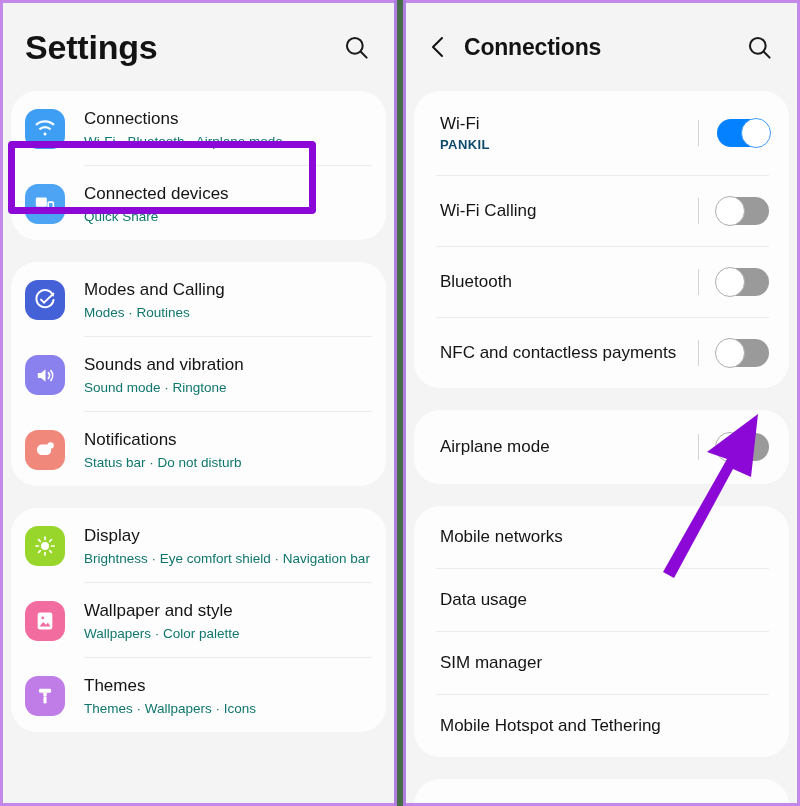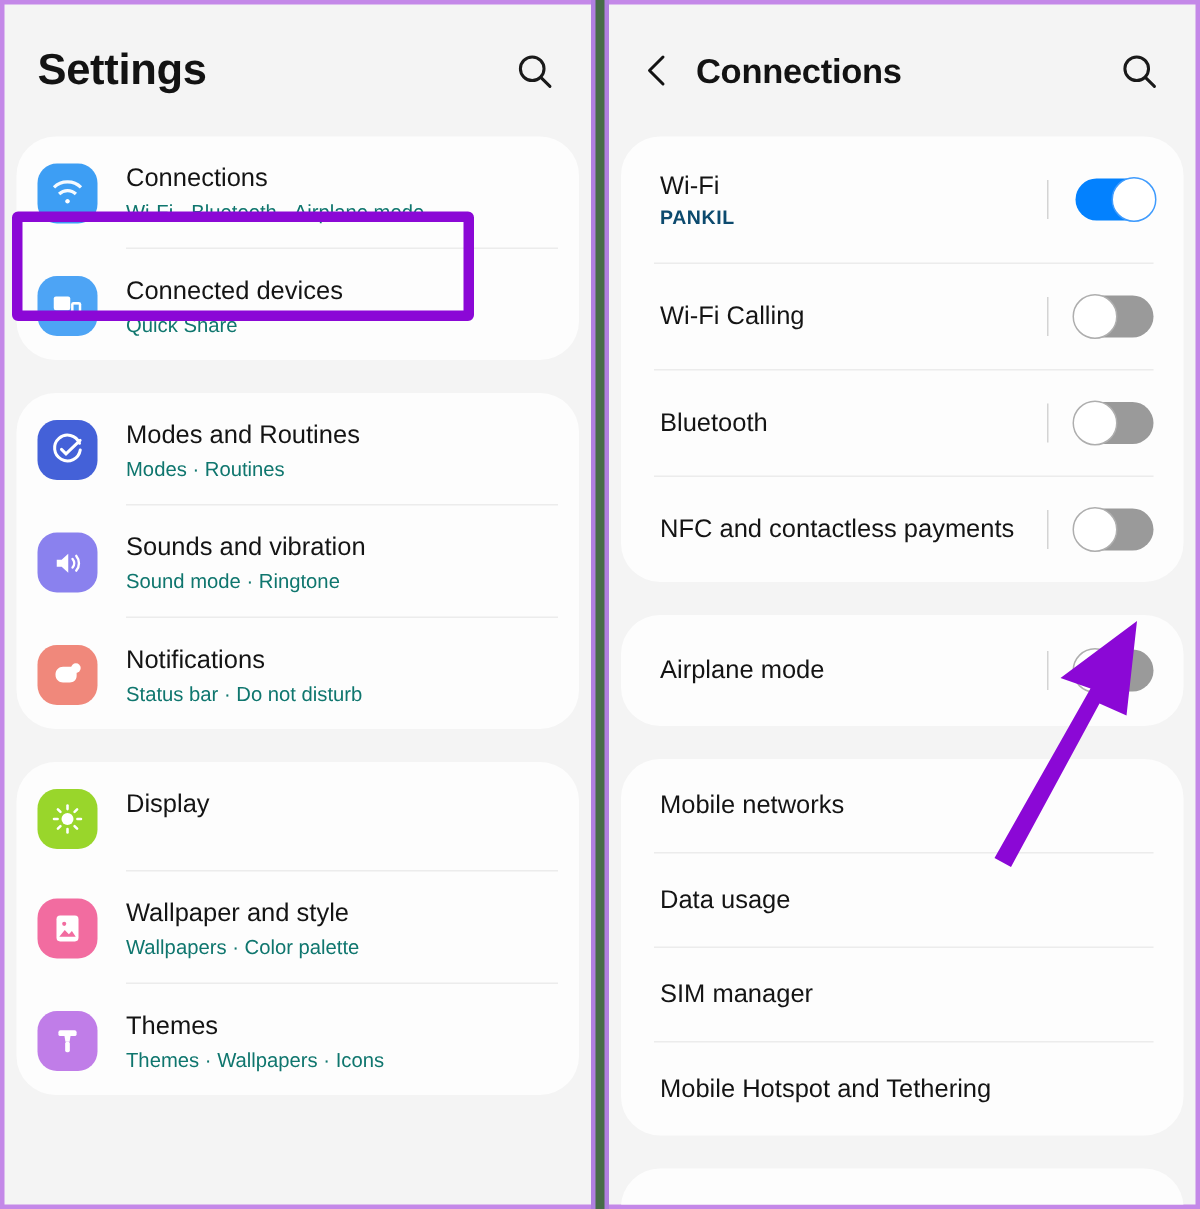--- a/index.html
+++ b/index.html
@@ -19,21 +19,21 @@
   }
   .panel-left{width:394px;height:806px;border-left:3px solid #c488e8;border-top:3px solid #c488e8;border-bottom:3px solid #c488e8;}
   .panel-right{width:394px;height:806px;border-right:3px solid #c488e8;border-top:3px solid #c488e8;border-bottom:3px solid #c488e8;}
   .gutter{width:12px;height:806px;background:#476c48;border-left:3px solid #b07fe0;border-right:3px solid #b07fe0;box-sizing:border-box;}
 
   
   .hdr{
     height:88px;display:flex;align-items:center;padding:0 22px;box-sizing:border-box;
   }
   .hdr-title{
-    font-size:29px;font-weight:bold;color:#131313;letter-spacing:-0.2px;flex:1;
+    font-size:34px;font-weight:bold;color:#131313;letter-spacing:-0.2px;flex:1;
   }
   .hdr-title.sub{font-size:23px;}
   .back-ico{width:30px;margin-right:6px;display:flex;align-items:center;}
   .search-ico{width:32px;height:32px;display:flex;align-items:center;justify-content:center;}
 
   
   .card{
     background:#fdfdfd;border-radius:26px;margin:0 8px 11px 8px;overflow:hidden;
   }
   .card.partial{border-radius:0 0 26px 26px;margin-top:0;}
@@ -139,21 +139,21 @@
 
     <div class="card" style="margin-top:22px;">
       <div class="row">
         <div class="ico" style="background:#4461d8;">
           <svg width="24" height="24" viewBox="0 0 24 24" fill="none" stroke="#fff" stroke-width="2" stroke-linecap="round">
             <path d="M20 7.5A8.6 8.6 0 1 0 20.5 12"></path>
             <path d="M8 11.6l3 3L20.4 5.6"></path>
           </svg>
         </div>
         <div class="txt">
-          <div class="ttl">Modes and Routines</div>
+          <div class="ttl">Modes and Calling</div>
           <div class="sub">Modes  ·  Routines</div>
         </div>
       </div>
       <div class="divider"></div>
       <div class="row">
         <div class="ico" style="background:#8a81ee;">
           <svg width="23" height="23" viewBox="0 0 24 24" fill="#fff">
             <path d="M4 9.5h3.4L12 5.4v13.2L7.4 14.5H4z"></path>
             <path d="M15 9a4.6 4.6 0 0 1 0 6" stroke="#fff" stroke-width="1.7" fill="none" stroke-linecap="round"></path>
             <path d="M17.6 6.9a8 8 0 0 1 0 10.2" stroke="#fff" stroke-width="1.7" fill="none" stroke-linecap="round"></path>
@@ -191,20 +191,21 @@
                 <line x1="18.6" y1="12" x2="21" y2="12"></line>
               <line x1="5.6" y1="5.6" x2="7.3" y2="7.3"></line>
                 <line x1="16.7" y1="16.7" x2="18.4" y2="18.4"></line>
               <line x1="18.4" y1="5.6" x2="16.7" y2="7.3"></line>
                 <line x1="7.3" y1="16.7" x2="5.6" y2="18.4"></line>
             </g>
           </svg>
         </div>
         <div class="txt">
           <div class="ttl">Display</div>
+          <div class="sub">Brightness  ·  Eye comfort shield  ·  Navigation bar</div>
         </div>
       </div>
       <div class="divider"></div>
       <div class="row">
         <div class="ico" style="background:#f26ca0;">
           <svg width="22" height="22" viewBox="0 0 24 24" fill="#fff">
             <rect x="4" y="2.6" width="16" height="18.8" rx="2.6"></rect>
             <circle cx="9.6" cy="8.6" r="1.5" fill="#f26ca0"></circle>
             <path d="M6 18l4-5 3 3.2 2.2-2.4L18 18z" fill="#f26ca0"></path>
           </svg>

